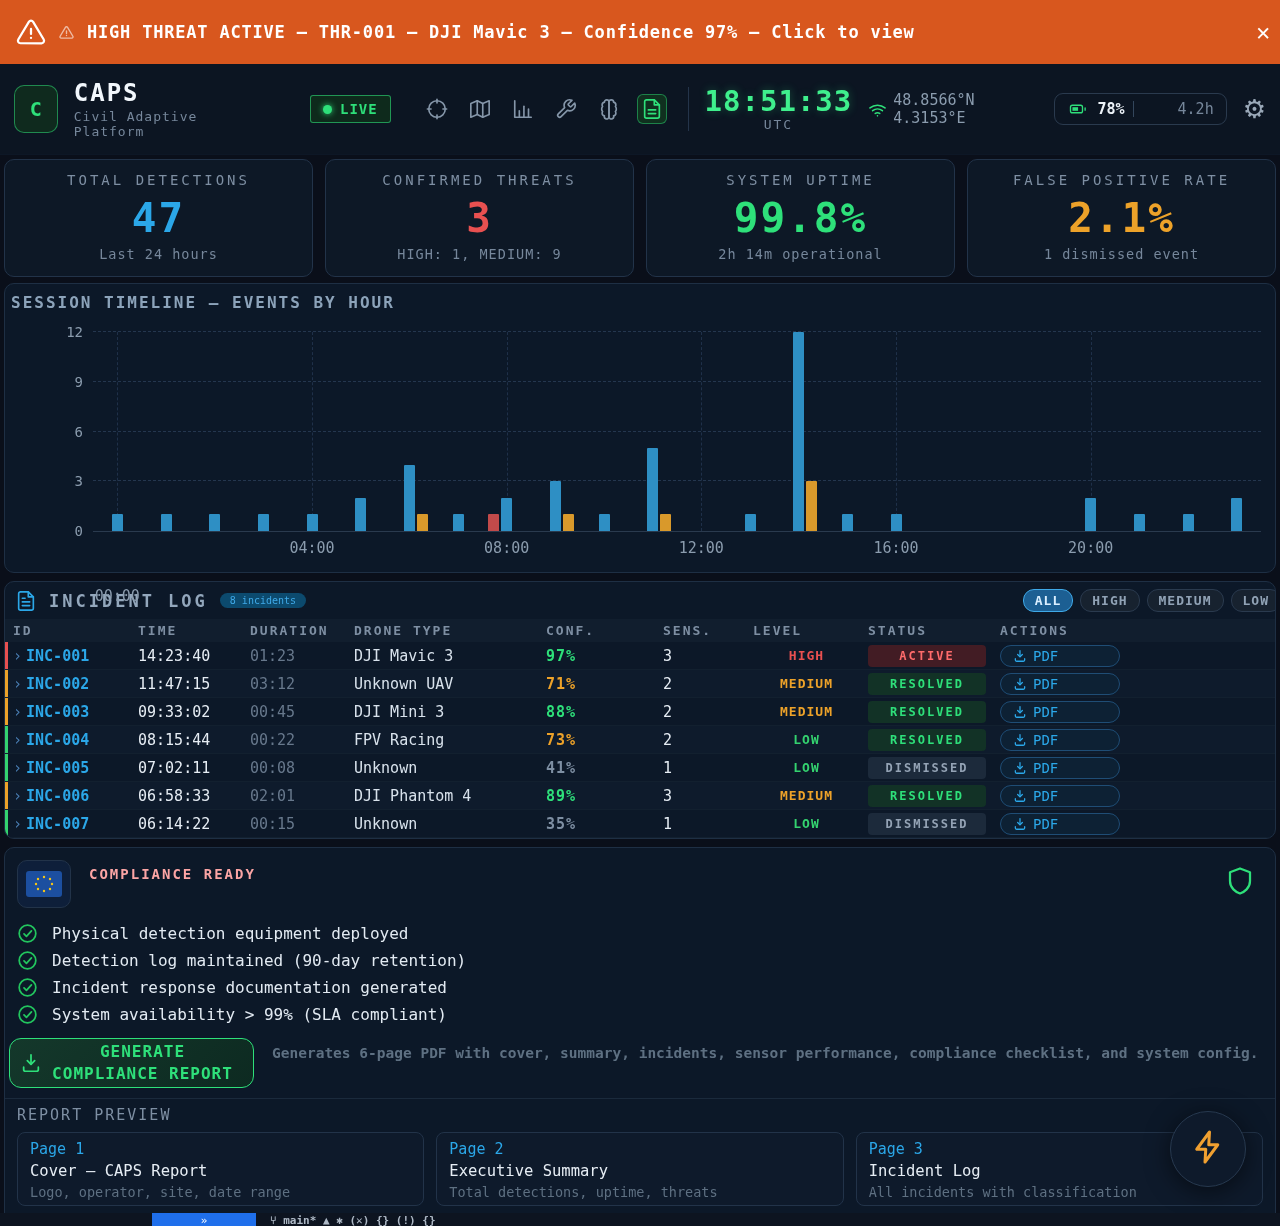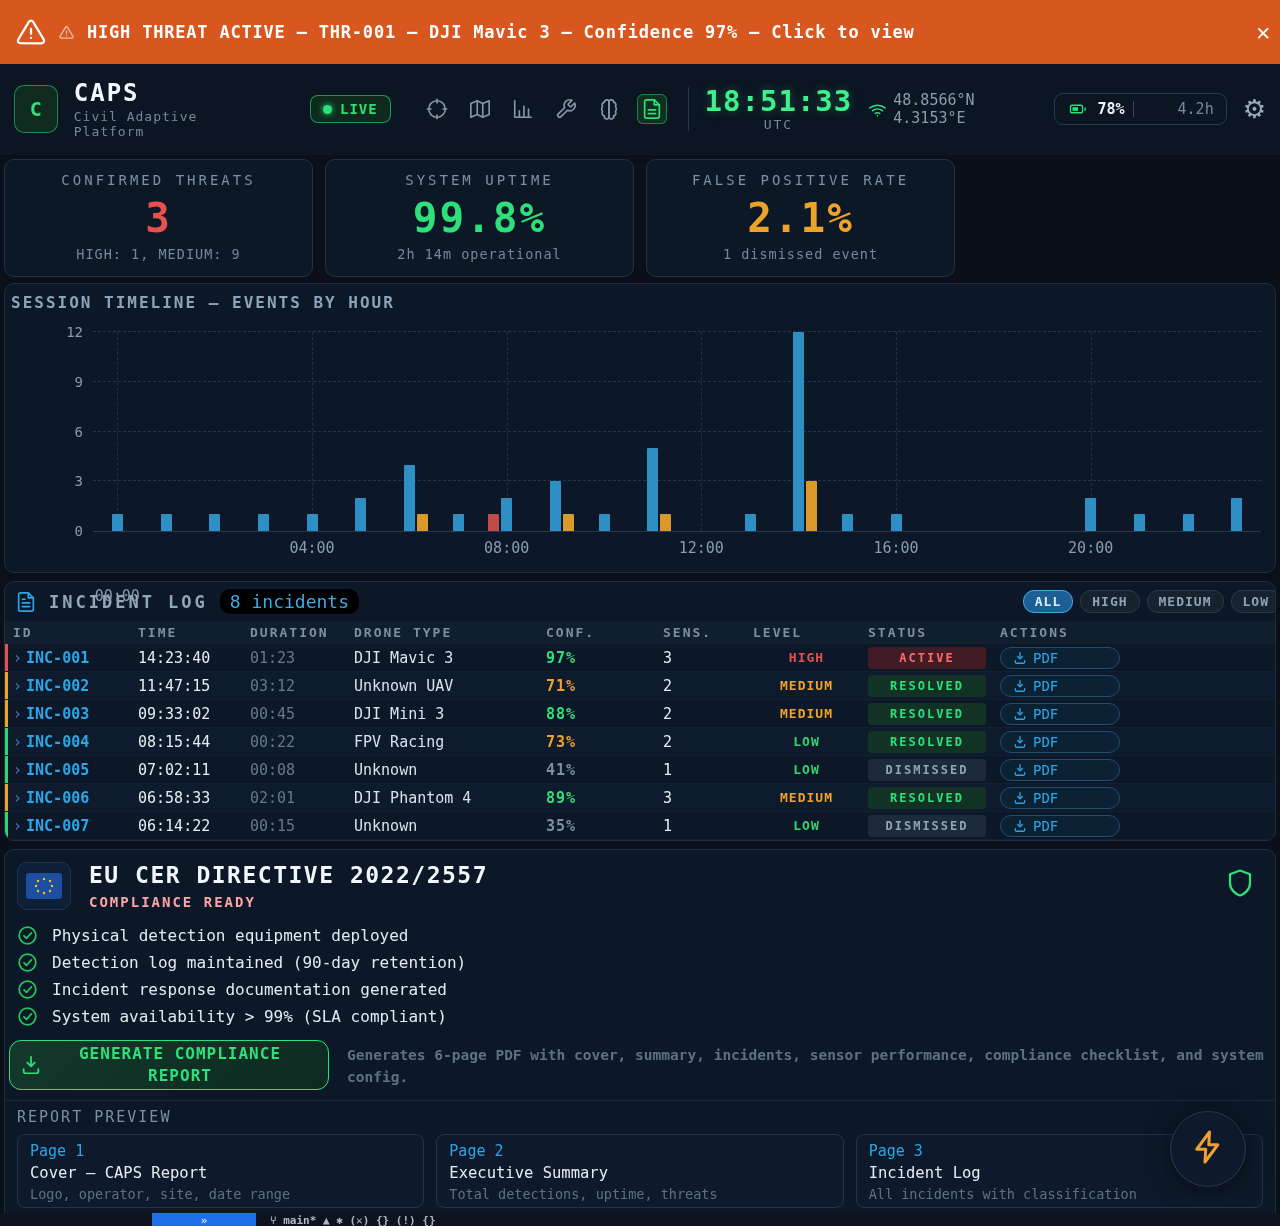--- a/index.html
+++ b/index.html
@@ -15,21 +15,21 @@
   .banner .msg{font-weight:bold;font-size:17px;letter-spacing:.8px;color:#FFF;white-space:nowrap;}
   .banner .close{margin-left:auto;font-size:23px;color:#FFF;font-weight:bold;transform:translateX(6px);cursor:pointer;}
   
   .header{height:90px;background:#0C1522;display:flex;align-items:center;padding:0 14px;border-bottom:1px solid #16233434;}
   .logo{width:46px;height:46px;border-radius:10px;background:#0F2A1E;border:1px solid #2EE07A88;
         display:flex;align-items:center;justify-content:center;color:#2EE07A;font-size:20px;font-weight:bold;}
   .title-block{margin-left:16px;}
   .app-title{font-size:24px;font-weight:bold;letter-spacing:2px;color:#F2F7FC;line-height:26px;}
   .app-sub{font-size:13px;color:#76879B;letter-spacing:1px;margin-top:3px;}
   .live-pill{margin-left:52px;display:flex;align-items:center;gap:8px;border:1px solid #2EE07A99;background:#0E2A1C;
-             border-radius:8px;padding:5px 12px;color:#2EE07A;font-weight:bold;font-size:14px;letter-spacing:1px;}
+             border-radius:3px;padding:5px 12px;color:#2EE07A;font-weight:bold;font-size:14px;letter-spacing:1px;}
   .live-dot{width:9px;height:9px;border-radius:50%;background:#2EE07A;box-shadow:0 0 6px #2EE07A;}
   .nav-icons{display:flex;align-items:center;gap:15px;margin-left:32px;color:#8596A9;}
   .nav-icon{display:flex;padding:3px;border-radius:6px;cursor:pointer;}
   .nav-icon.active{color:#2EE07A;background:#10301F;border:1px solid #2EE07A77;margin:-1px;}
   .hdr-divider{width:1px;height:44px;background:#24344A;margin:0 16px 0 22px;}
   .clock-block{text-align:center;}
   .clock-time{font-size:29px;font-weight:bold;color:#3FF08D;letter-spacing:1px;text-shadow:0 0 10px #2ee07a55;line-height:28px;}
   .clock-zone{font-size:13px;color:#76879B;letter-spacing:2px;margin-top:2px;}
   .coords{display:flex;align-items:center;gap:6px;margin-left:16px;color:#8B9CAE;font-size:15px;}
   .coords .wifi{color:#2EE07A;display:flex;}
@@ -54,21 +54,21 @@
   .hgrid{position:absolute;left:0;right:0;height:0;border-top:1px dashed #24364E;}
   .vgrid{position:absolute;top:0;bottom:0;width:0;border-left:1px dashed #1F3049;}
   .ylab{position:absolute;left:-42px;width:32px;text-align:right;font-size:14px;color:#8B9CAE;transform:translateY(-50%);}
   .xlab{position:absolute;top:calc(100% + 8px);transform:translateX(-50%);font-size:15px;color:#8B9CAE;}
   .bar{position:absolute;bottom:0;width:11px;border-radius:1px 1px 0 0;}
   
   .log-panel{margin:4px;margin-top:8px;background:#0C1828;border:1px solid #1E2F44;border-radius:10px;overflow:hidden;}
   .log-head{display:flex;align-items:center;gap:12px;padding:7px 10px;}
   .log-doc{color:#2BA7E8;display:flex;}
   .log-title{font-size:17px;font-weight:bold;color:#93A7BC;letter-spacing:3px;}
-  .log-count{font-size:18px;color:#3FA9E8;background:#000000;border-radius:10px;padding:2px 10px;}
+  .log-count{font-size:10px;color:#3FA9E8;background:#0c4a6e;border-radius:10px;padding:2px 10px;}
   .filters{margin-left:auto;display:flex;gap:7px;margin-right:-16px;}
   .filter-pill{font-size:13px;font-weight:bold;letter-spacing:1px;border-radius:11px;padding:3px 11px;cursor:pointer;
                color:#90A2B5;background:#17222F;border:1px solid #2A3A4E;}
   .filter-pill.active{color:#D9EEFF;background:#1C5F93;border:1px solid #3FA9E8;}
   .tgrid{display:grid;grid-template-columns:125px 112px 104px 192px 117px 90px 115px 132px auto;align-items:center;}
   .thead{background:#111E2E;padding:4px 0;font-size:13px;color:#7E8FA3;letter-spacing:2px;font-weight:bold;}
   .thead div{padding-left:8px;}
   .trow{height:27px;position:relative;border-bottom:1px solid #12202F;font-size:15px;cursor:pointer;}
   .trow:nth-child(even){background:#0E1B2C;}
   .accent{position:absolute;left:0;top:0;bottom:0;width:3px;}
@@ -95,21 +95,21 @@
   .flag-box{width:52px;height:46px;border-radius:10px;background:#0E1F3A;border:1px solid #223349;
             display:flex;align-items:center;justify-content:center;}
   .comp-titles{margin-left:18px;}
   .comp-title{font-size:23px;font-weight:bold;letter-spacing:1.5px;color:#F2F7FC;}
   .comp-status{font-size:14px;color:#fca5a5;letter-spacing:2px;margin-top:6px;font-weight:bold;}
   .comp-shield{margin-left:auto;color:#2EE07A;display:flex;padding-right:8px;padding-top:6px;}
   .checklist{padding:6px 12px 2px;}
   .chk-item{display:flex;align-items:center;gap:14px;height:27px;font-size:16px;color:#E2EAF2;}
   .chk-icon{color:#22C55E;display:flex;}
   .gen-row{display:flex;align-items:flex-start;padding:8px 4px 8px 4px;}
-  .gen-btn{width:320px;min-height:50px;border-radius:12px;border:1px solid #2EE07A;cursor:pointer;
+  .gen-btn{width:245px;min-height:50px;border-radius:12px;border:1px solid #2EE07A;cursor:pointer;
            background:linear-gradient(135deg,#14382B,#0D2A21);display:flex;align-items:center;padding:2px 10px;box-sizing:border-box;}
   .gen-btn .dl{color:#2EE07A;display:flex;flex:0 0 auto;}
   .gen-btn .lbl{flex:1;text-align:center;color:#2EE07A;font-weight:bold;font-size:16px;letter-spacing:1px;line-height:22px;}
   .gen-desc{flex:1;margin-left:18px;margin-right:6px;color:#5E7082;font-size:14.5px;line-height:1.55;padding-top:4px;font-weight:bold;}
   .preview-label{border-top:1px solid #1B2A3C;margin-top:2px;padding:7px 12px 6px;font-size:15px;color:#7E8FA3;letter-spacing:2px;}
   .preview-grid{display:grid;grid-template-columns:repeat(3,1fr);gap:12px;padding:2px 12px;}
   .page-card{background:#0E1A2B;border:1px solid #223349;border-radius:8px;padding:7px 12px;height:58px;cursor:pointer;}
   .page-num{color:#2BA7E8;font-size:15px;}
   .page-title{color:#E6EDF4;font-size:15.5px;margin-top:4px;}
   .page-desc{color:#5E7082;font-size:13.5px;margin-top:4px;white-space:nowrap;overflow:hidden;}
@@ -224,20 +224,25 @@
       </svg>
     </span>
     <span class="batt-pct">78%</span>
     <span class="batt-sep"></span>
     <span class="batt-time">4.2h</span>
   </div>
   <div class="gear">⚙</div>
 </div>
 
 <div class="stats">
+    <div class="stat-card">
+      <div class="stat-label">TOTAL DETECTIONS</div>
+      <div class="stat-value" style="color: rgb(43, 167, 232);">47</div>
+      <div class="stat-sub">Last 24 hours</div>
+    </div>
     <div class="stat-card">
       <div class="stat-label">CONFIRMED THREATS</div>
       <div class="stat-value" style="color: rgb(232, 80, 80);">3</div>
       <div class="stat-sub">HIGH: 1, MEDIUM: 9</div>
     </div>
     <div class="stat-card">
       <div class="stat-label">SYSTEM UPTIME</div>
       <div class="stat-value" style="color: rgb(46, 224, 122);">99.8%</div>
       <div class="stat-sub">2h 14m operational</div>
     </div>
@@ -500,21 +505,20 @@
             <circle cx="26" cy="13" r="1.2"></circle>
           <circle cx="24" cy="18" r="1.2"></circle>
             <circle cx="18" cy="20" r="1.2"></circle>
             <circle cx="12" cy="18" r="1.2"></circle>
           <circle cx="10" cy="13" r="1.2"></circle>
             <circle cx="12" cy="8" r="1.2"></circle>
         </g>
       </svg>
     </div>
     <div class="comp-titles">
-      <div class="comp-title">EU CER DIRECTIVE 2022/2557</div>
       <div class="comp-status">COMPLIANCE READY</div>
     </div>
     <span class="comp-shield">
       <svg width="30" height="30" viewBox="0 0 24 24" fill="none" stroke="currentColor" stroke-width="1.8" stroke-linejoin="round">
         <path d="M12 2l8 3v7c0 5.6-4.6 8.9-8 10-3.4-1.1-8-4.4-8-10V5z"></path>
       </svg>
     </span>
   </div>
   <div class="checklist">
       <div class="chk-item">

